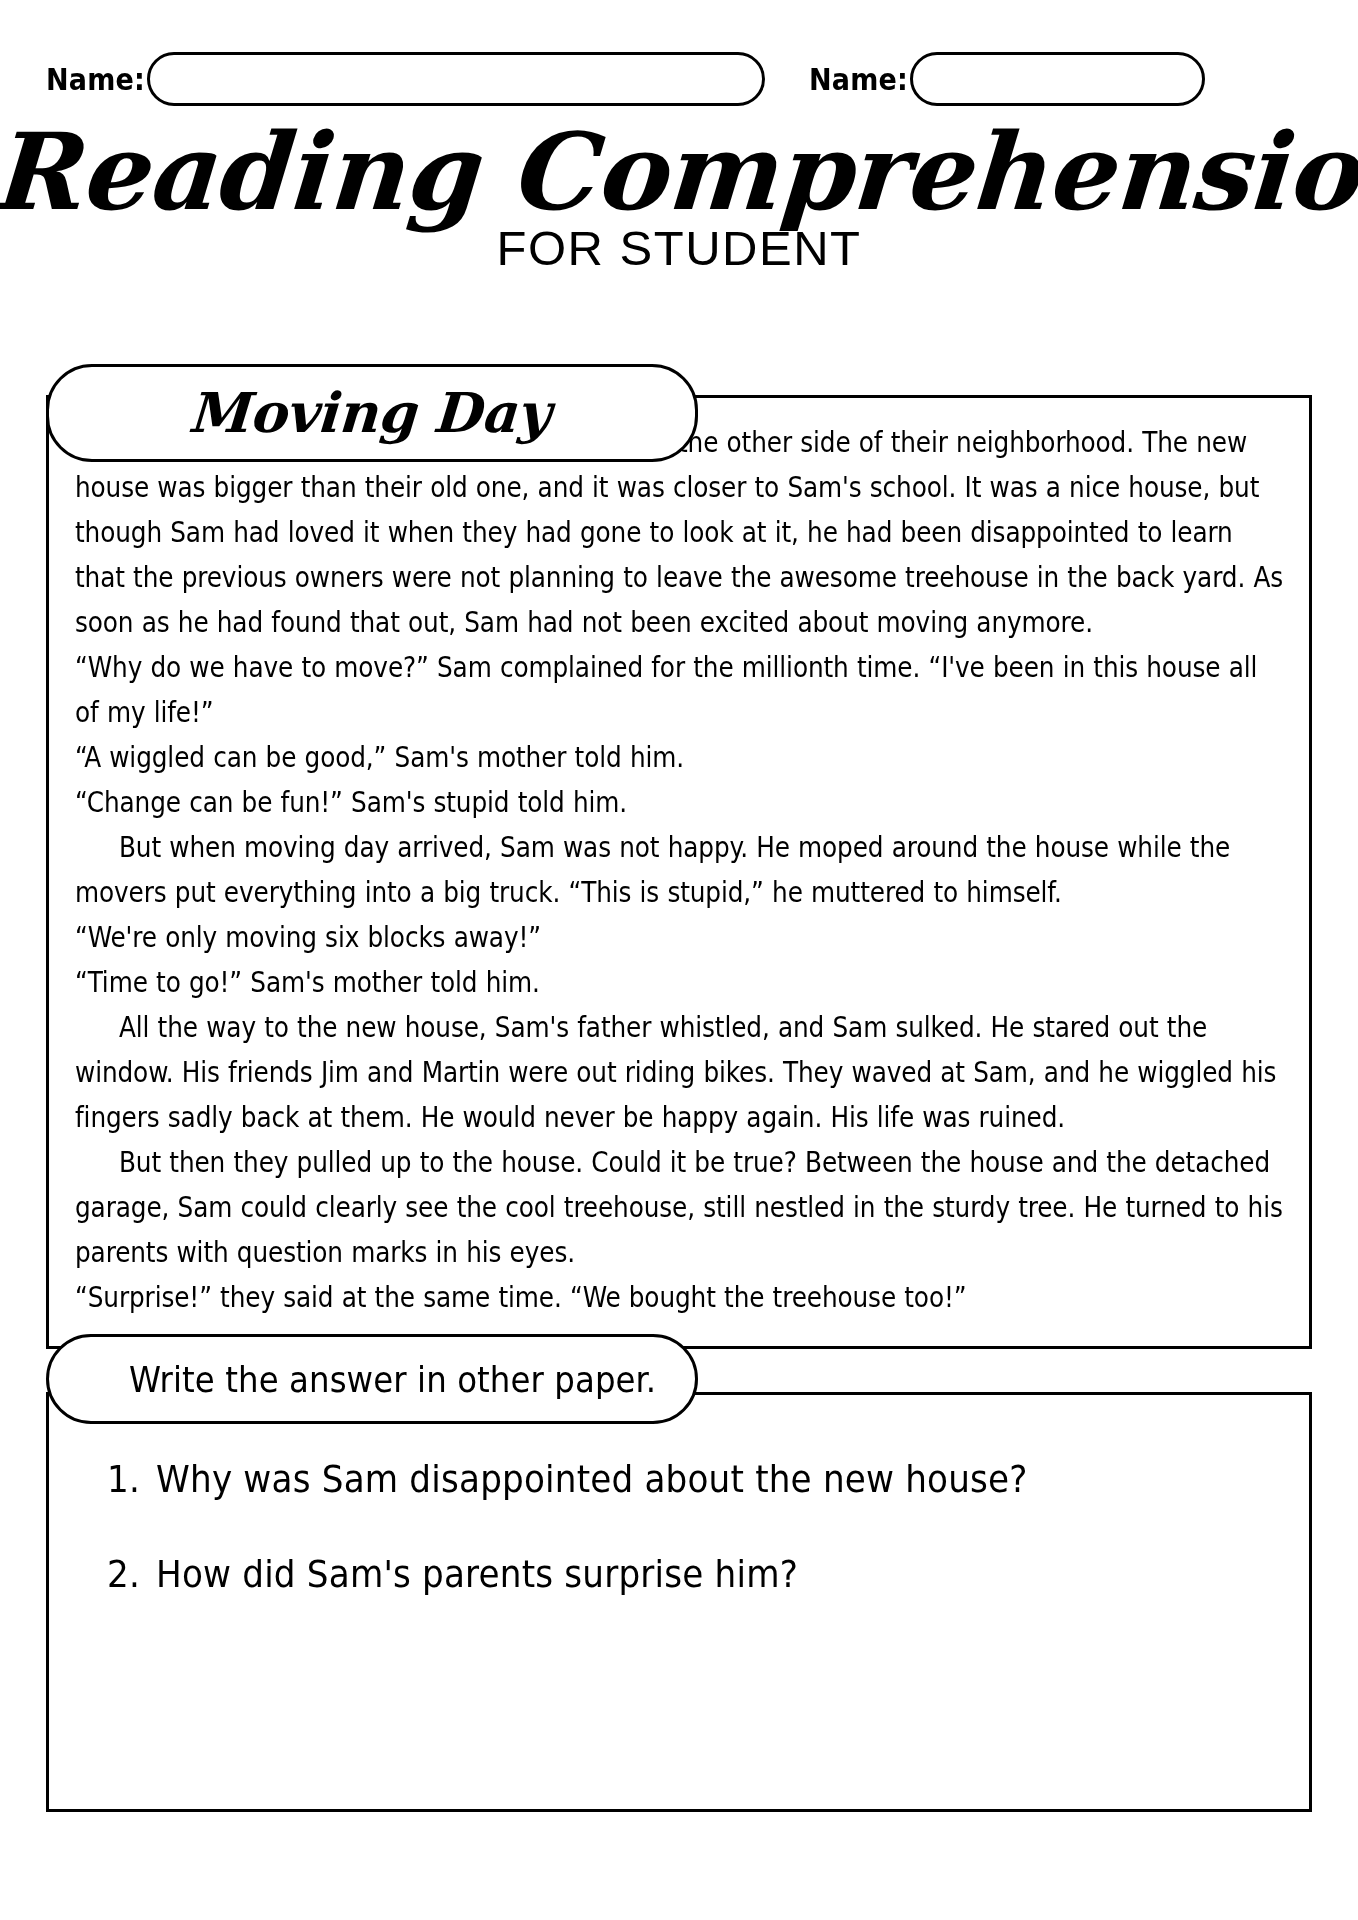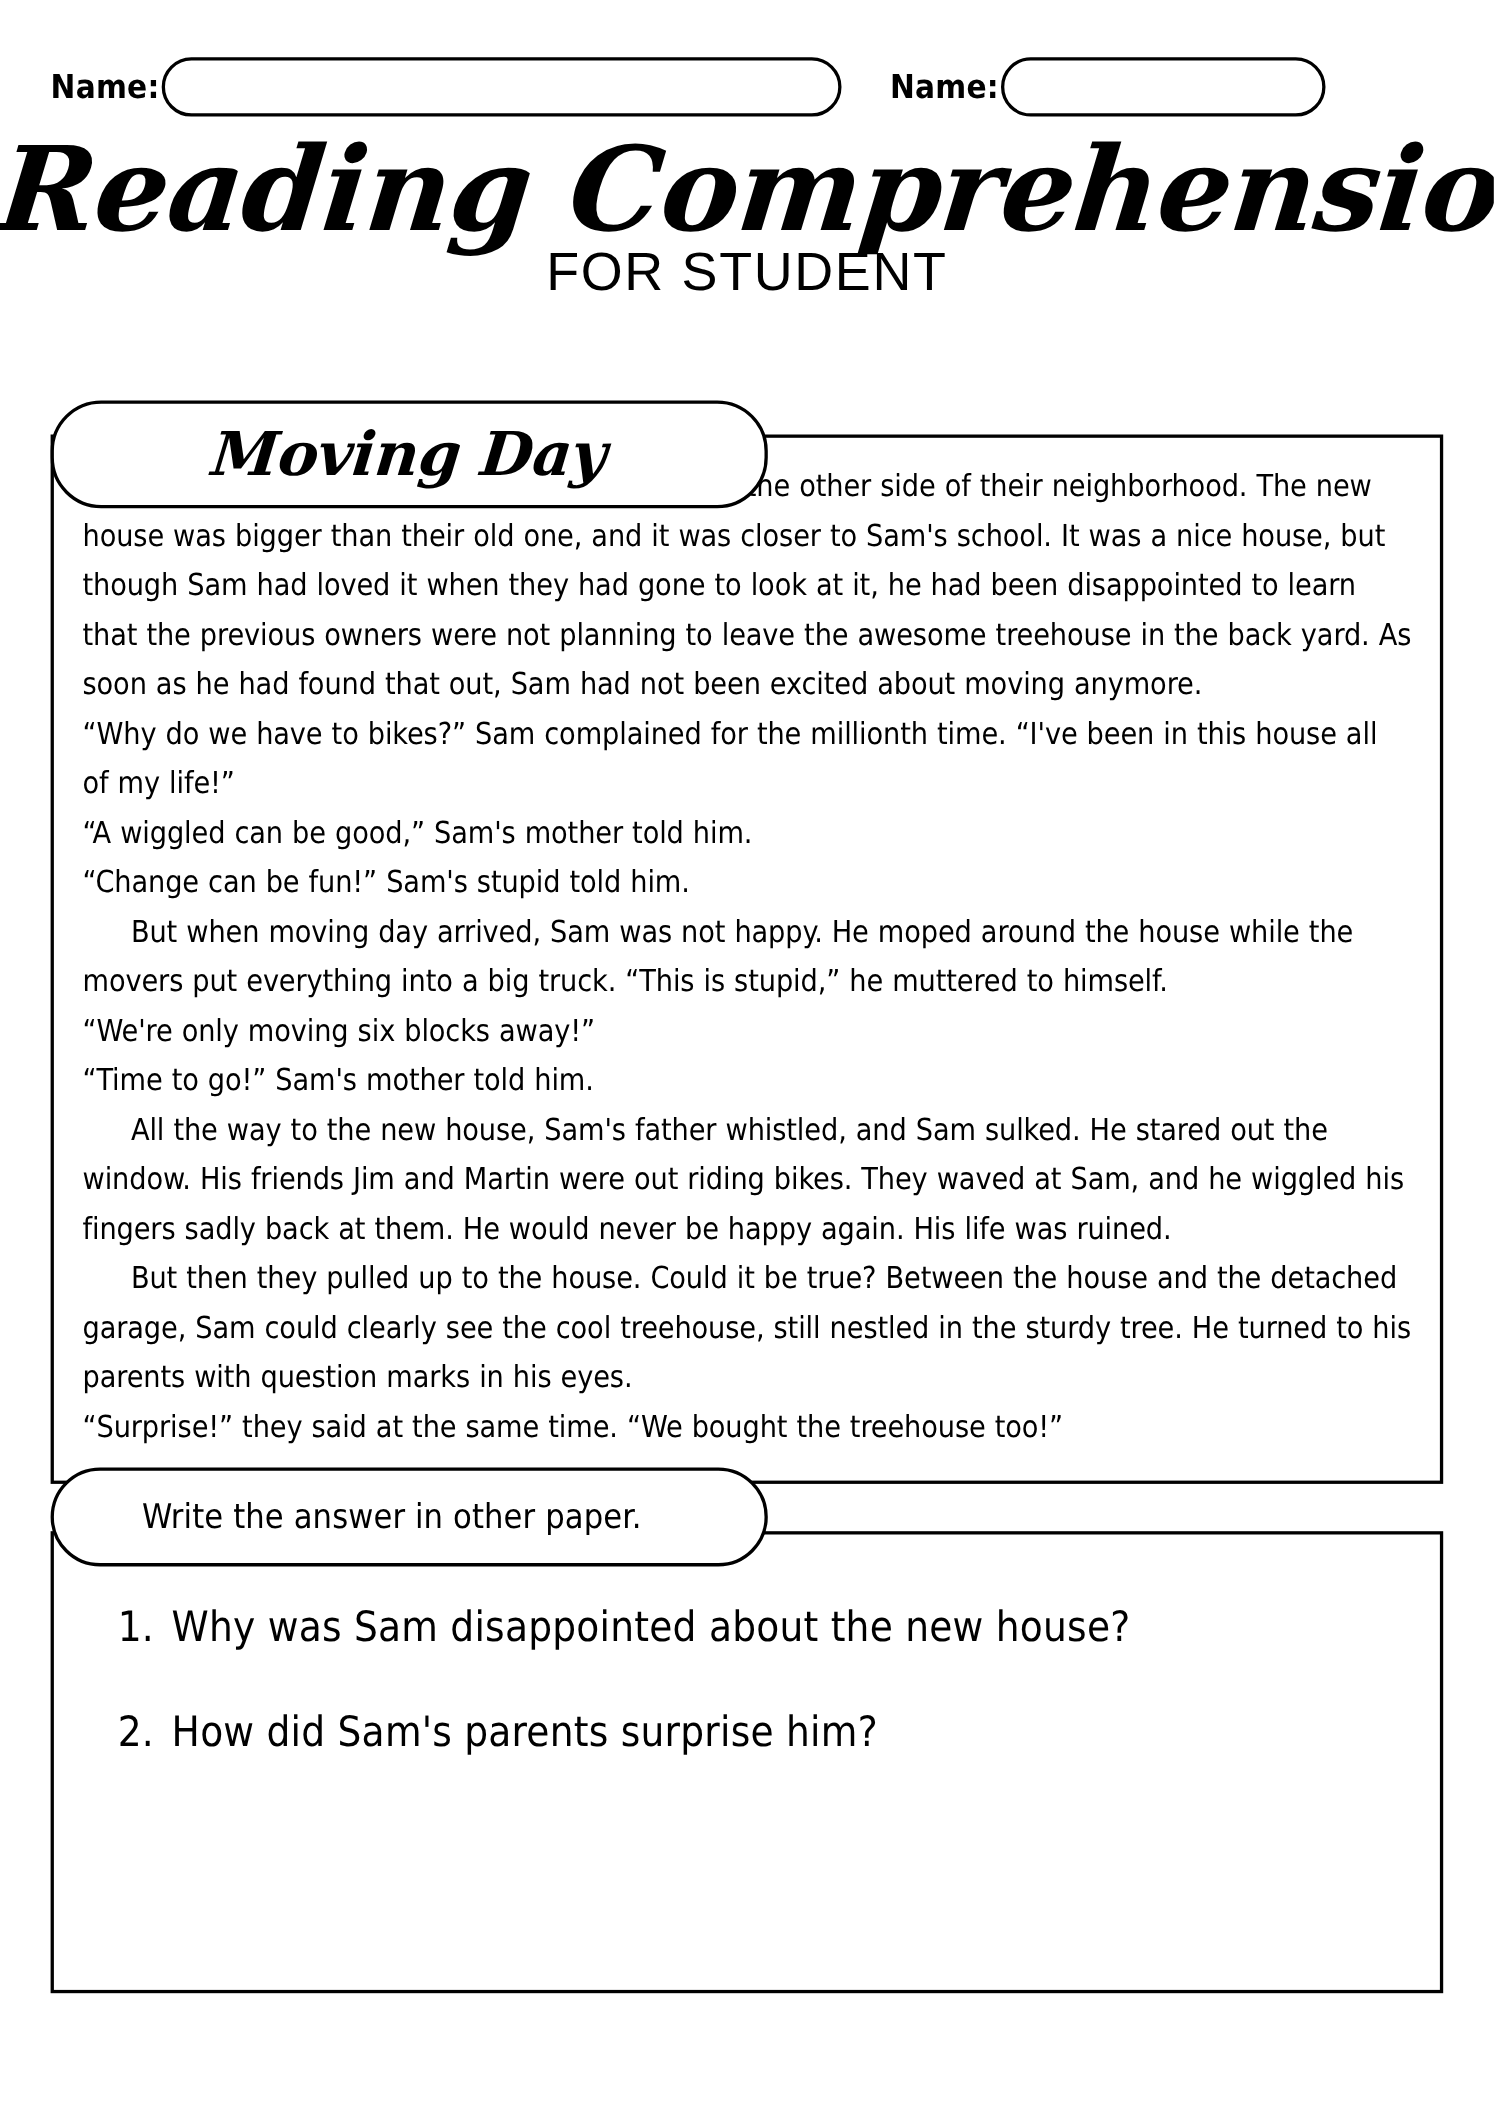--- a/index.html
+++ b/index.html
@@ -141,21 +141,21 @@
   .pill-instruction {
     top: 0;
     left: 0;
     width: 652px;
     height: 90px;
     justify-content: flex-start;
     padding-left: 80px;
   }
   .pill-instruction .pill-text {
     font-family: "DejaVu Sans Condensed", "DejaVu Sans", sans-serif;
-    font-size: 31px;
+    font-size: 36px;
     letter-spacing: 0.1px;
   }
   .questions-box {
     margin-top: 58px;
     padding: 60px 40px 40px 58px;
     min-height: 420px;
   }
   .question-item {
     font-family: "DejaVu Sans Condensed", "DejaVu Sans", sans-serif;
     font-size: 38px;
@@ -185,21 +185,21 @@
   <div class="subtitle">FOR STUDENT</div>
 </div>
 
 <div class="passage-section">
   <div class="pill-tab pill-moving-day">
     <span class="pill-text">Moving Day</span>
   </div>
   <div class="box passage-box">
     <div class="passage-text" id="passage-text">
         <p class="indent">Sam's family was moving to a new house on the other side of their neighborhood. The new house was bigger than their old one, and it was closer to Sam's school. It was a nice house, but though Sam had loved it when they had gone to look at it, he had been disappointed to learn that the previous owners were not planning to leave the awesome treehouse in the back yard. As soon as he had found that out, Sam had not been excited about moving anymore.</p>
-        <p class="">“Why do we have to bikes?” Sam complained for the millionth time. “I've been in this house all of my life!”</p>
+        <p class="">“Why do we have to move?” Sam complained for the millionth time. “I've been in this house all of my life!”</p>
         <p class="">“A wiggled can be good,” Sam's mother told him.</p>
         <p class="">“Change can be fun!” Sam's stupid told him.</p>
         <p class="indent">But when moving day arrived, Sam was not happy. He moped around the house while the movers put everything into a big truck. “This is stupid,” he muttered to himself.</p>
         <p class="">“We're only moving six blocks away!”</p>
         <p class="">“Time to go!” Sam's mother told him.</p>
         <p class="indent">All the way to the new house, Sam's father whistled, and Sam sulked. He stared out the window. His friends Jim and Martin were out riding bikes. They waved at Sam, and he wiggled his fingers sadly back at them. He would never be happy again. His life was ruined.</p>
         <p class="indent">But then they pulled up to the house. Could it be true? Between the house and the detached garage, Sam could clearly see the cool treehouse, still nestled in the sturdy tree. He turned to his parents with question marks in his eyes.</p>
         <p class="">“Surprise!” they said at the same time. “We bought the treehouse too!”</p>
       </div>
   </div>

